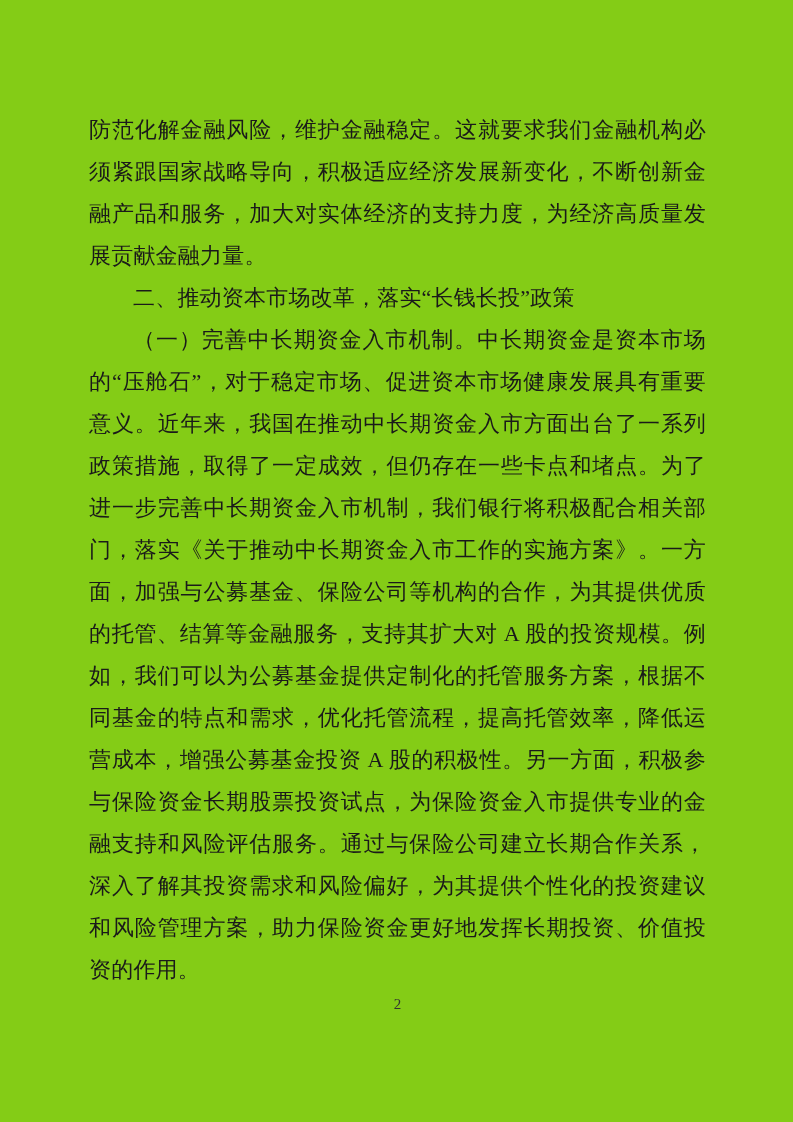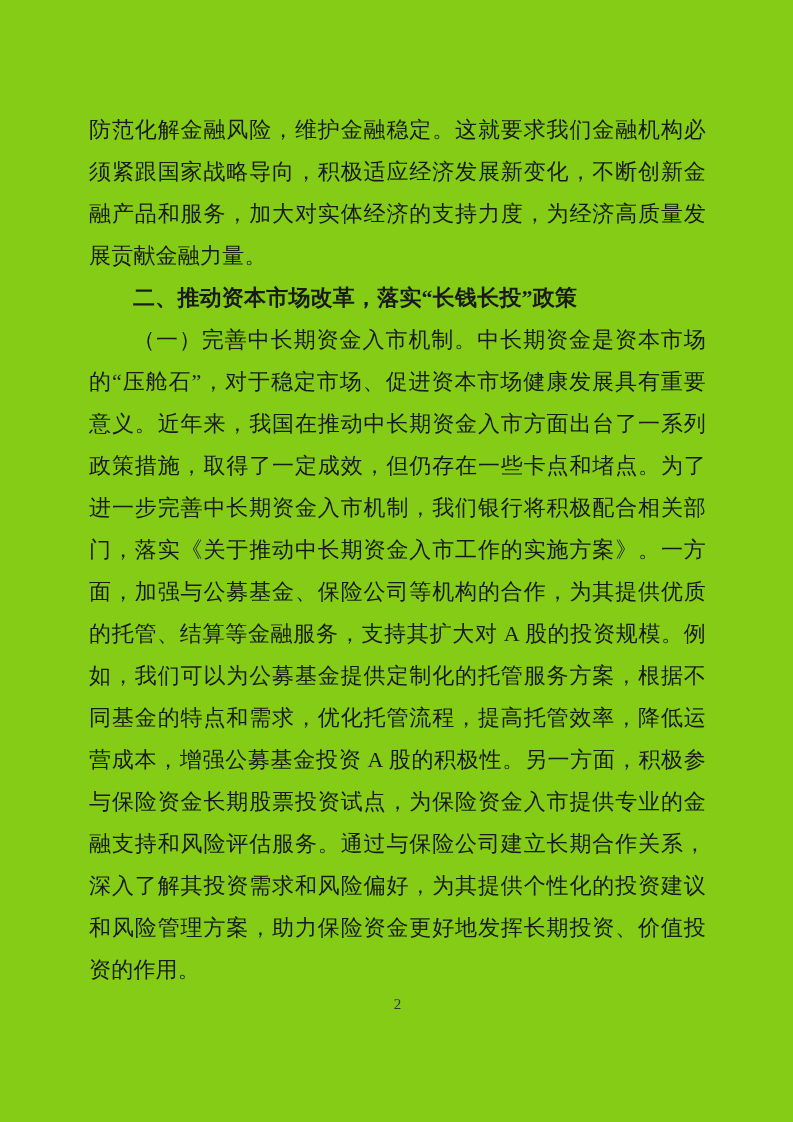--- a/index.html
+++ b/index.html
@@ -28,21 +28,21 @@
     letter-spacing: 0.2px;
   }
   .para {
     margin: 0;
     padding: 0;
   }
   .para.indent-2em {
     text-indent: 44px;
   }
   .section-heading {
-    font-weight: bold;
+    font-weight: normal;
   }
   .bold-run {
     font-weight: normal;
   }
   .footer {
     position: absolute;
     left: 89px;
     top: 994px;
     width: 617px;
     text-align: center;

